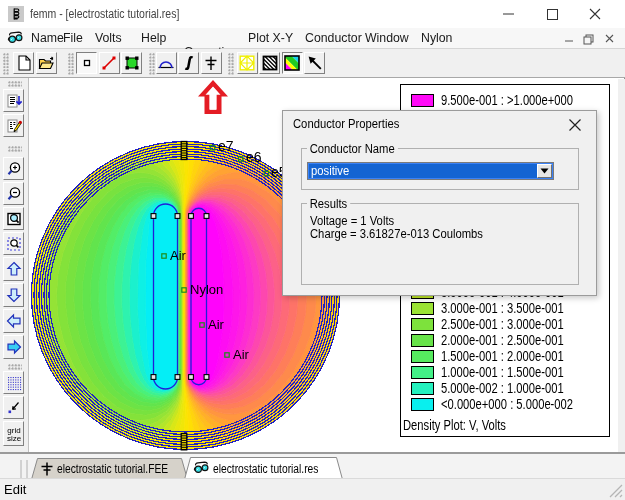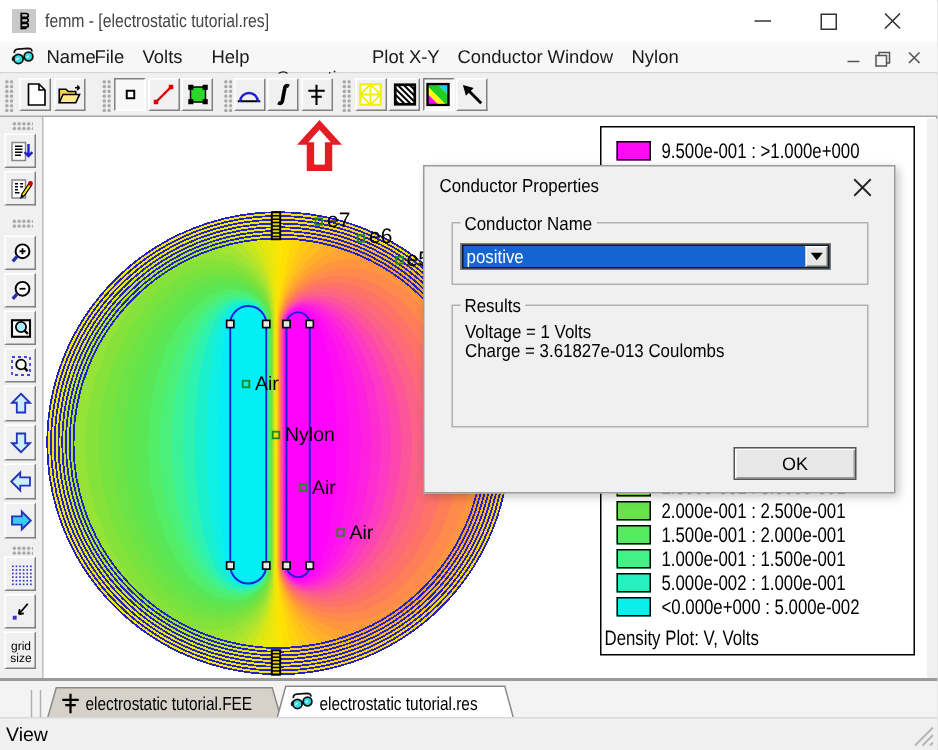--- a/index.html
+++ b/index.html
@@ -401,41 +401,40 @@
     <div style="position:absolute;left:9.5px;top:265px;width:23px;height:13px;background:#56ea5f;border:1.5px solid #000"></div>
     <div style="position:absolute;left:40px;top:263px;font-size:14px;color:#000;white-space:nowrap;transform:scaleX(0.8);transform-origin:0 0">1.500e-001 : 2.000e-001</div>
     <div style="position:absolute;left:9.5px;top:281px;width:23px;height:13px;background:#43f187;border:1.5px solid #000"></div>
     <div style="position:absolute;left:40px;top:279px;font-size:14px;color:#000;white-space:nowrap;transform:scaleX(0.8);transform-origin:0 0">1.000e-001 : 1.500e-001</div>
     <div style="position:absolute;left:9.5px;top:297px;width:23px;height:13px;background:#24f1be;border:1.5px solid #000"></div>
     <div style="position:absolute;left:40px;top:295px;font-size:14px;color:#000;white-space:nowrap;transform:scaleX(0.8);transform-origin:0 0">5.000e-002 : 1.000e-001</div>
     <div style="position:absolute;left:9.5px;top:313px;width:23px;height:13px;background:#09efee;border:1.5px solid #000"></div>
     <div style="position:absolute;left:40px;top:311px;font-size:14px;color:#000;white-space:nowrap;transform:scaleX(0.8);transform-origin:0 0">&lt;0.000e+000 : 5.000e-002</div>
 <div style="position:absolute;left:1.5px;top:332px;font-size:14px;white-space:nowrap;transform:scaleX(0.8);transform-origin:0 0">Density Plot: V, Volts</div>
 </div>
-<div style="position:absolute;left:282px;top:110px;width:315px;height:219px;background:#f0f0f0;border:1px solid #9b9b9b;box-shadow:2px 2px 6px rgba(0,0,0,0.22)">
+<div style="position:absolute;left:282px;top:110px;width:315px;height:186px;background:#f0f0f0;border:1px solid #9b9b9b;box-shadow:2px 2px 6px rgba(0,0,0,0.22)">
 <div style="position:absolute;left:10px;top:6px;font-size:12.5px;color:#000;transform:scaleX(0.9);transform-origin:0 0;white-space:nowrap">Conductor Properties</div>
 <svg width="14" height="14" style="position:absolute;left:285px;top:7px">
       <path d="M1.5 1.5 L12.5 12.5 M12.5 1.5 L1.5 12.5" stroke="#222" stroke-width="1.2"></path>
     </svg>
 <div style="position:absolute;left:18px;top:37px;width:278px;height:42px;border:1px solid #b0b0b0"></div>
 <div style="position:absolute;left:24px;top:31px;font-size:12.5px;background:#f0f0f0;padding:0 3px;transform:scaleX(0.9);transform-origin:0 0;white-space:nowrap">Conductor Name</div>
-<div style="position:absolute;left:24px;top:51px;width:247px;height:18px;background:#0f172a;border:1px solid #7a7a7a">
+<div style="position:absolute;left:24px;top:51px;width:247px;height:18px;background:#3b82f6;border:1px solid #7a7a7a">
 <div style="position:absolute;left:1px;top:1px;right:16px;bottom:1px;background:#1464d2"></div>
 <div style="position:absolute;left:3px;top:1px;font-size:12.5px;color:#fff;transform:scaleX(0.9);transform-origin:0 0">positive</div>
 <div style="position:absolute;right:1px;top:1px;width:15px;height:14px;background:#e6e6e6;border:1px solid;border-color:#fff #707070 #707070 #fff;display:flex;align-items:center;justify-content:center">
         <svg width="9" height="6">
           <path d="M0.5 0.5 L8.5 0.5 L4.5 5.5 Z" fill="#000"></path>
         </svg>
       </div>
 </div>
 <div style="position:absolute;left:18px;top:92px;width:278px;height:82px;border:1px solid #b0b0b0"></div>
 <div style="position:absolute;left:24px;top:86px;font-size:12.5px;background:#f0f0f0;padding:0 3px;transform:scaleX(0.9);transform-origin:0 0">Results</div>
 <div style="position:absolute;left:27px;top:103px;font-size:12.5px;transform:scaleX(0.9);transform-origin:0 0;white-space:nowrap">Voltage = 1 Volts</div>
 <div style="position:absolute;left:27px;top:116px;font-size:12.5px;transform:scaleX(0.9);transform-origin:0 0;white-space:nowrap">Charge = 3.61827e-013 Coulombs</div>
-<div style="position:absolute;left:206px;top:187px;width:82px;height:22px;background:#e8e8e8;border:1px solid #555;box-shadow:inset 1px 1px 0 #fff,inset -1px -1px 0 #9a9a9a;display:flex;align-items:center;justify-content:center;font-size:12px">OK</div>
 </div>
 <div style="position:absolute;left:0px;top:452px;width:625px;height:26px;background:#f3f3f3;border-top:2px solid #9a9a9a">
 <svg width="625" height="26" style="position:absolute;left:0;top:0">
 <path d="M21 6 V25 M27 6 V25" stroke="#b0b0b0" stroke-width="1" fill="none"></path>
 <path d="M37.5 4.5 H181.5 L187.5 25.5 H31.5 Z" fill="#d6d2ca" stroke="#8a8a8a" stroke-width="1"></path>
 <path d="M190.5 3.5 H336.5 L342.5 25.5 H184.5 Z" fill="#ffffff" stroke="#8a8a8a" stroke-width="1"></path>
 <path d="M185 25 L342 25" stroke="#fff" stroke-width="1.5"></path>
 </svg>
 <div style="position:absolute;left:39px;top:7px;width:16px;height:16px"><svg width="16" height="16" viewBox="0 0 16 16" style="">
         <path d="M8 1.5 V14.5 M2.5 5.5 H13.5 M4.5 9 H11.5" stroke="#000" stroke-width="1.5" fill="none"></path>
@@ -446,16 +445,16 @@
         <path d="M1.8 10.6 Q0.7 8.6 2.6 7.4" fill="none" stroke="#111" stroke-width="1.1"></path>
         <circle cx="5.3" cy="9.3" r="3.1" fill="#35dce4" stroke="#111" stroke-width="1.2"></circle>
         <circle cx="12" cy="7.7" r="2.9" fill="#35dce4" stroke="#111" stroke-width="1.2"></circle>
         <path d="M8.2 8.7 L9.3 8.1" stroke="#111" stroke-width="1.1"></path>
         <path d="M3.9 9.9 l1.5-1.3 M10.8 8.3l1.3-1.1" stroke="#eefefe" stroke-width="0.9"></path>
       </svg></div>
 <div style="position:absolute;left:213px;top:8px;font-size:12.5px;color:#000;transform:scaleX(0.82);transform-origin:0 0;white-space:nowrap">electrostatic tutorial.res</div>
 </div>
 
 <div style="position:absolute;left:0;top:478px;width:625px;height:22px;background:#f0f0f0;border-top:1px solid #dadada">
-  <div style="position:absolute;left:4px;top:3px;font-size:13px;color:#000">View</div>
+  <div style="position:absolute;left:4px;top:3px;font-size:13px;color:#000">Edit</div>
 <svg width="16" height="16" style="position:absolute;right:2px;bottom:2px">
       <path d="M15 3 L3 15 M15 8 L8 15 M15 13 L13 15" stroke="#b5b5b5" stroke-width="1.3"></path>
     </svg>
 </div>
 </body></html>

